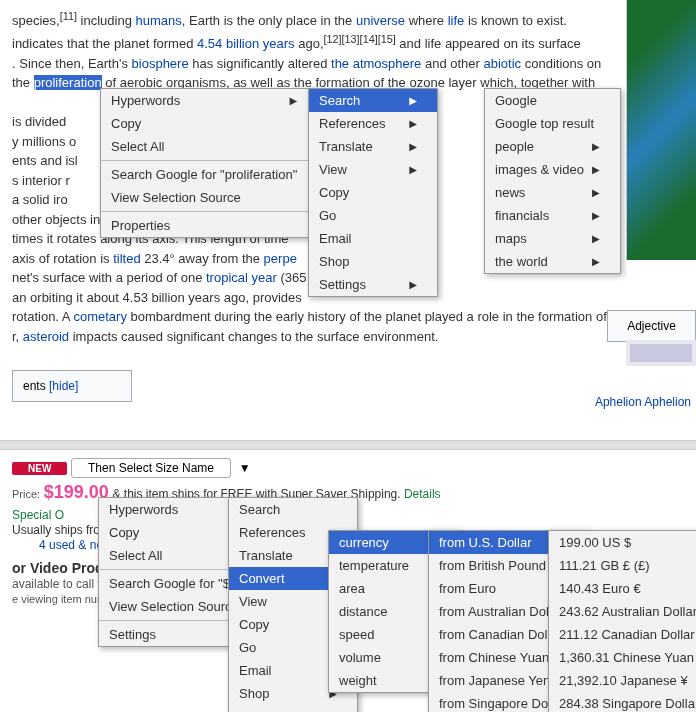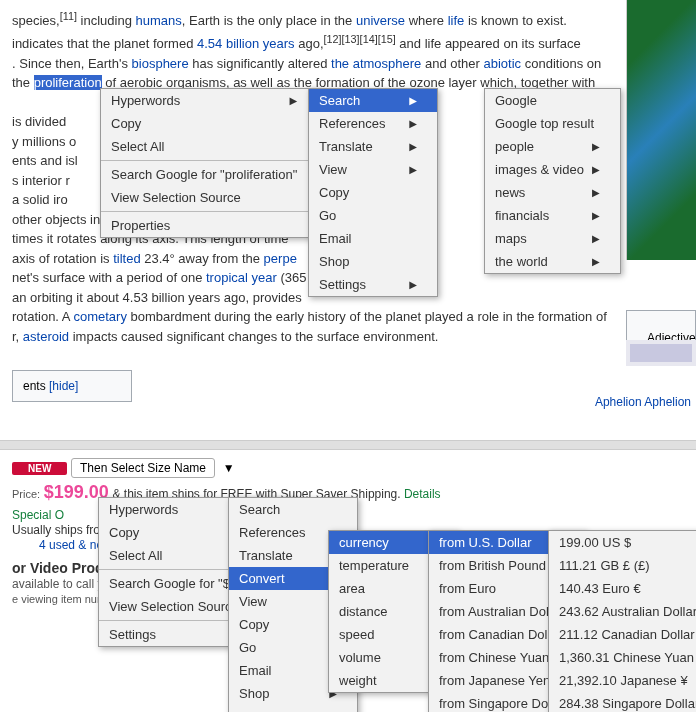--- a/index.html
+++ b/index.html
@@ -38,24 +38,24 @@
       background: linear-gradient(135deg, #1a6b2e 20%, #2980b9 50%, #1a6b2e 80%);
       border-left: 1px solid #ccc;
       overflow: hidden;
     }
 
     
     .adjective-box {
       position: absolute;
       top: 310px;
       right: 0;
-      width: 70px;
+      width: 89px;
       background: #f8f9fa;
       border: 1px solid #a2a9b1;
-      padding: 20px;
+      padding: 8px;
       font-size: 12px;
       text-align: center;
     }
     .adjective-value {
       position: absolute;
       top: 340px;
       right: 0;
       width: 70px;
       background: #e8e8f0;
       padding: 4px;
@@ -99,21 +99,21 @@
       font-size: 10px;
       font-weight: bold;
       padding: 1px 16px;
       border-radius: 2px;
       display: inline-block;
     }
     .select-label {color: #555; font-size: 12px;}
     .select-box {
       background: #fff;
       border: 1px solid #aaa;
-      padding: 2px 8px;
+      padding: 2px 16px;
       font-size: 12px;
       display: inline-block;
       border-radius: 3px;
     }
     .price-label { font-size: 11px; color: #555; }
     .price-value { color: #ec4899; font-size: 18px; font-weight: bold; }
     .free-shipping { font-size: 12px; color: #333; }
     .special-link { color: #15803d; font-size: 12px; }
     .usually-ships { font-size: 12px; color: #333; }
     .used-link { color: #0645ad; font-size: 12px; margin-left: 27px; }

